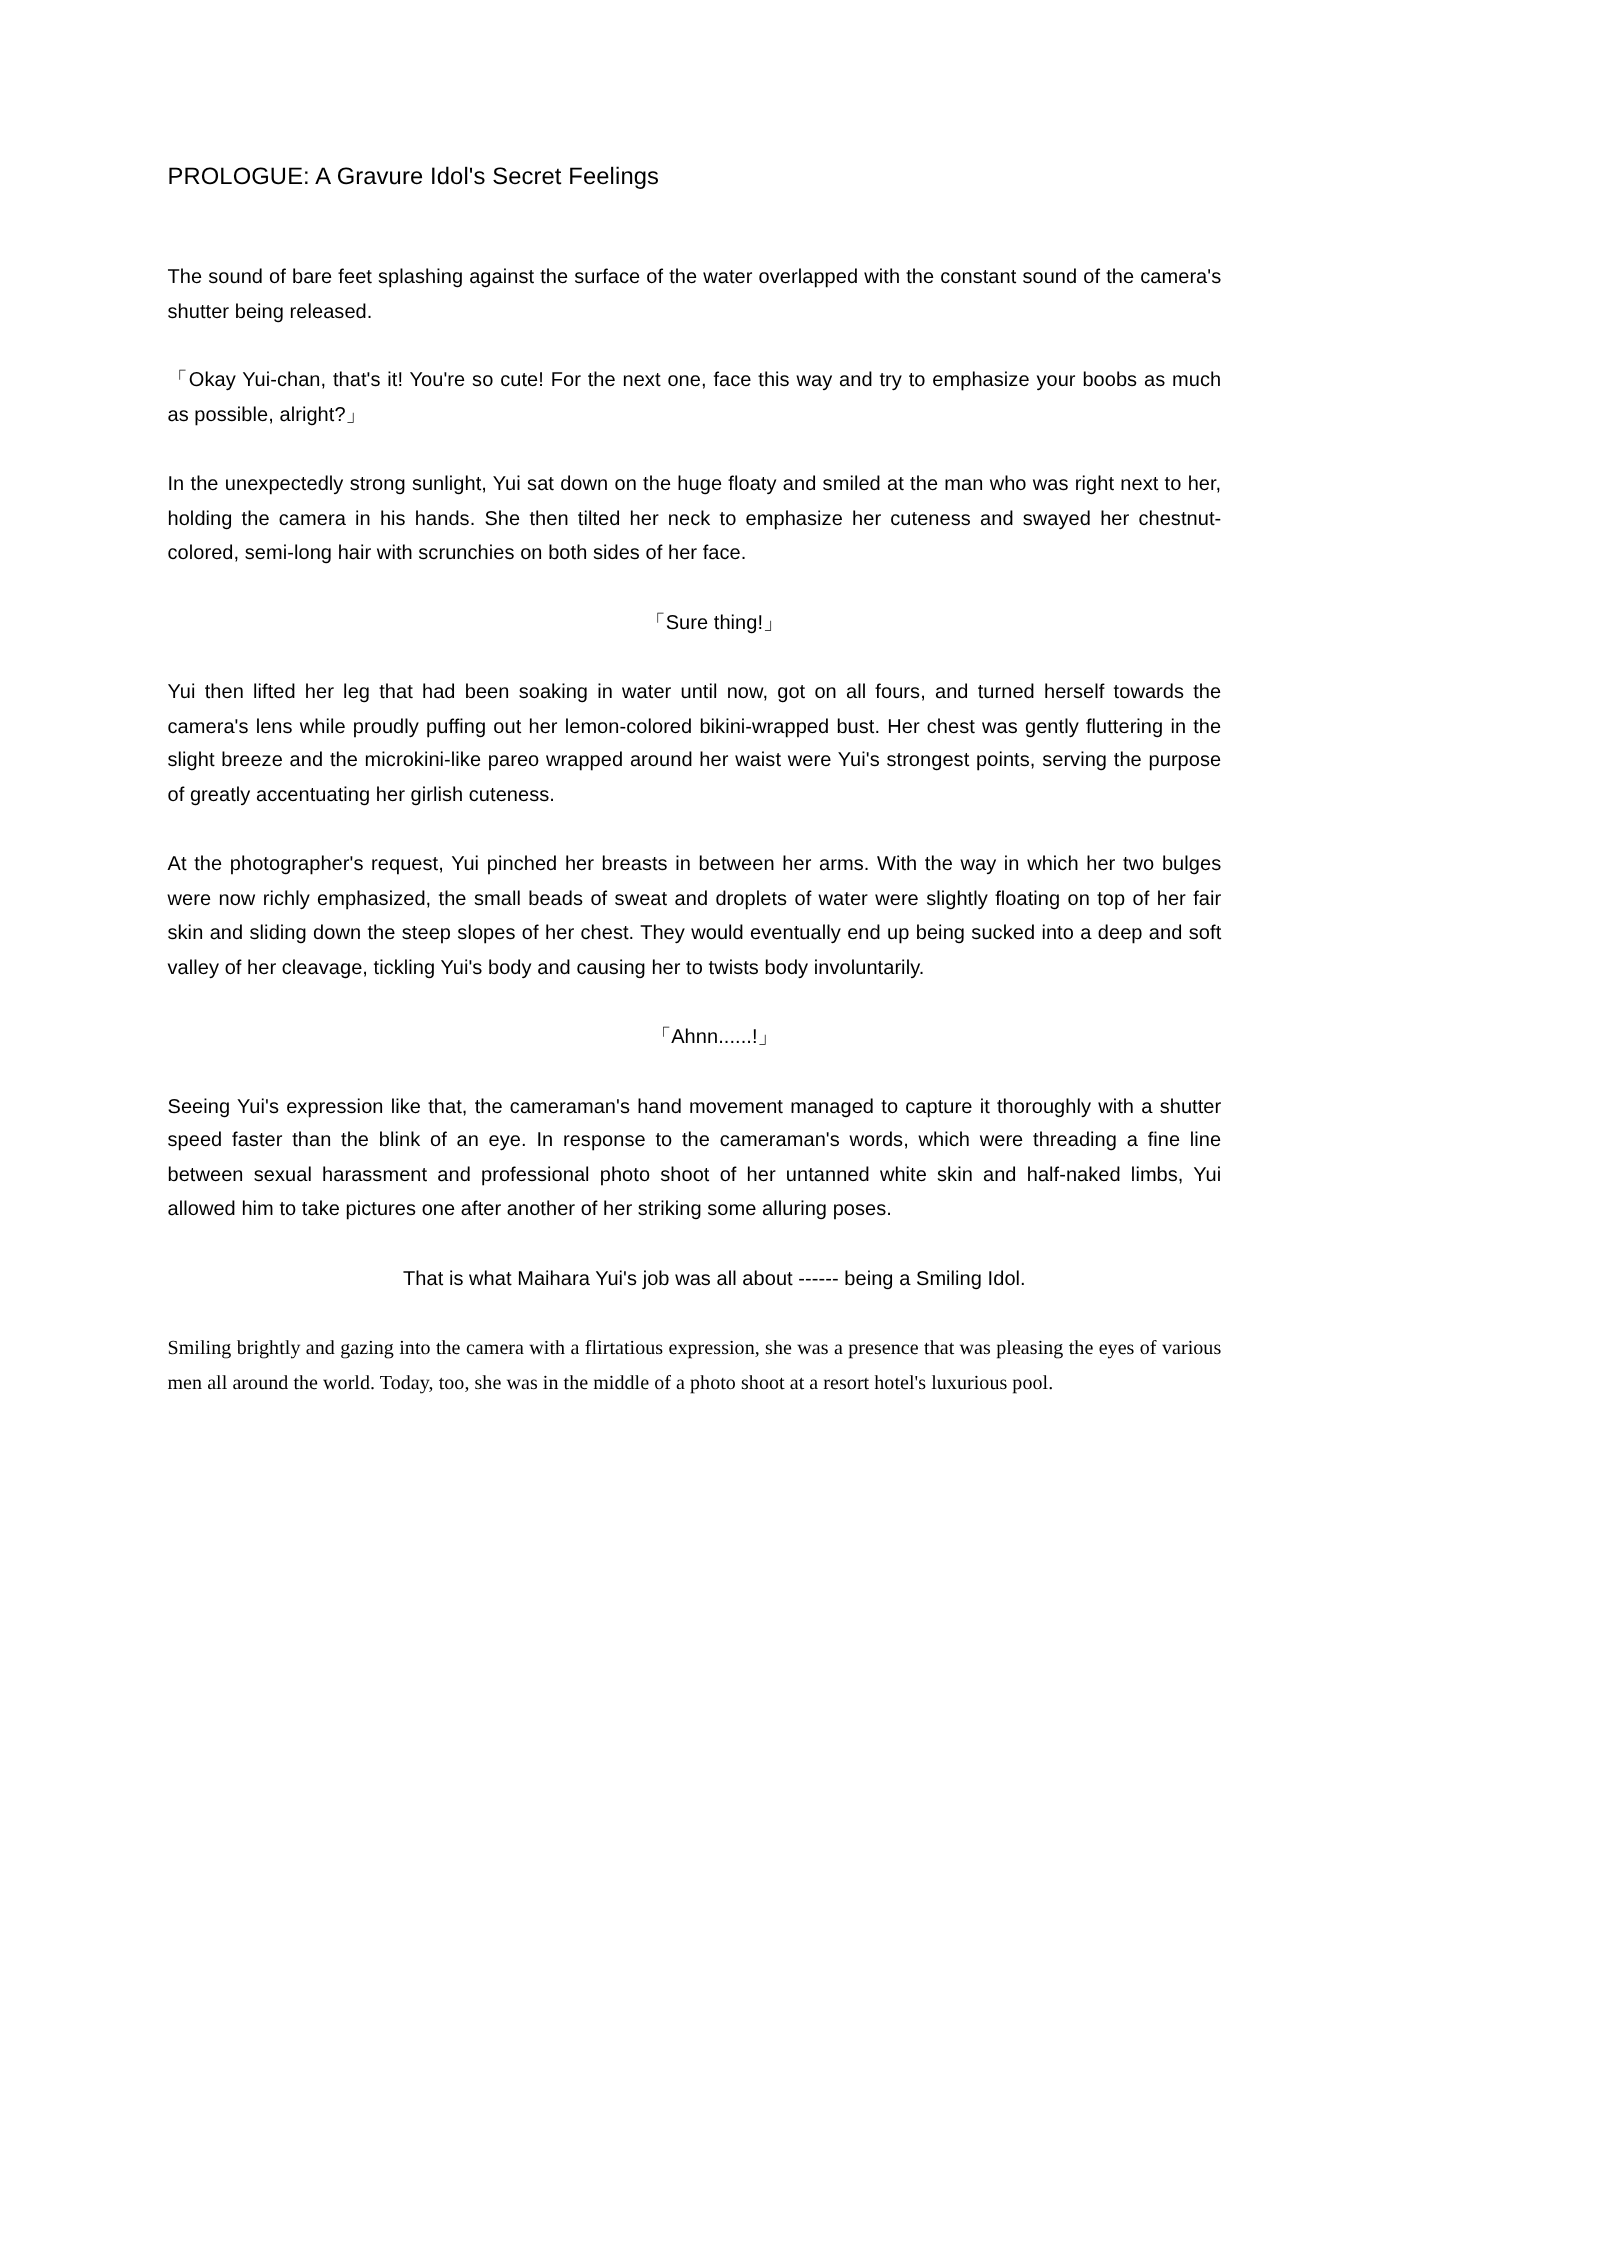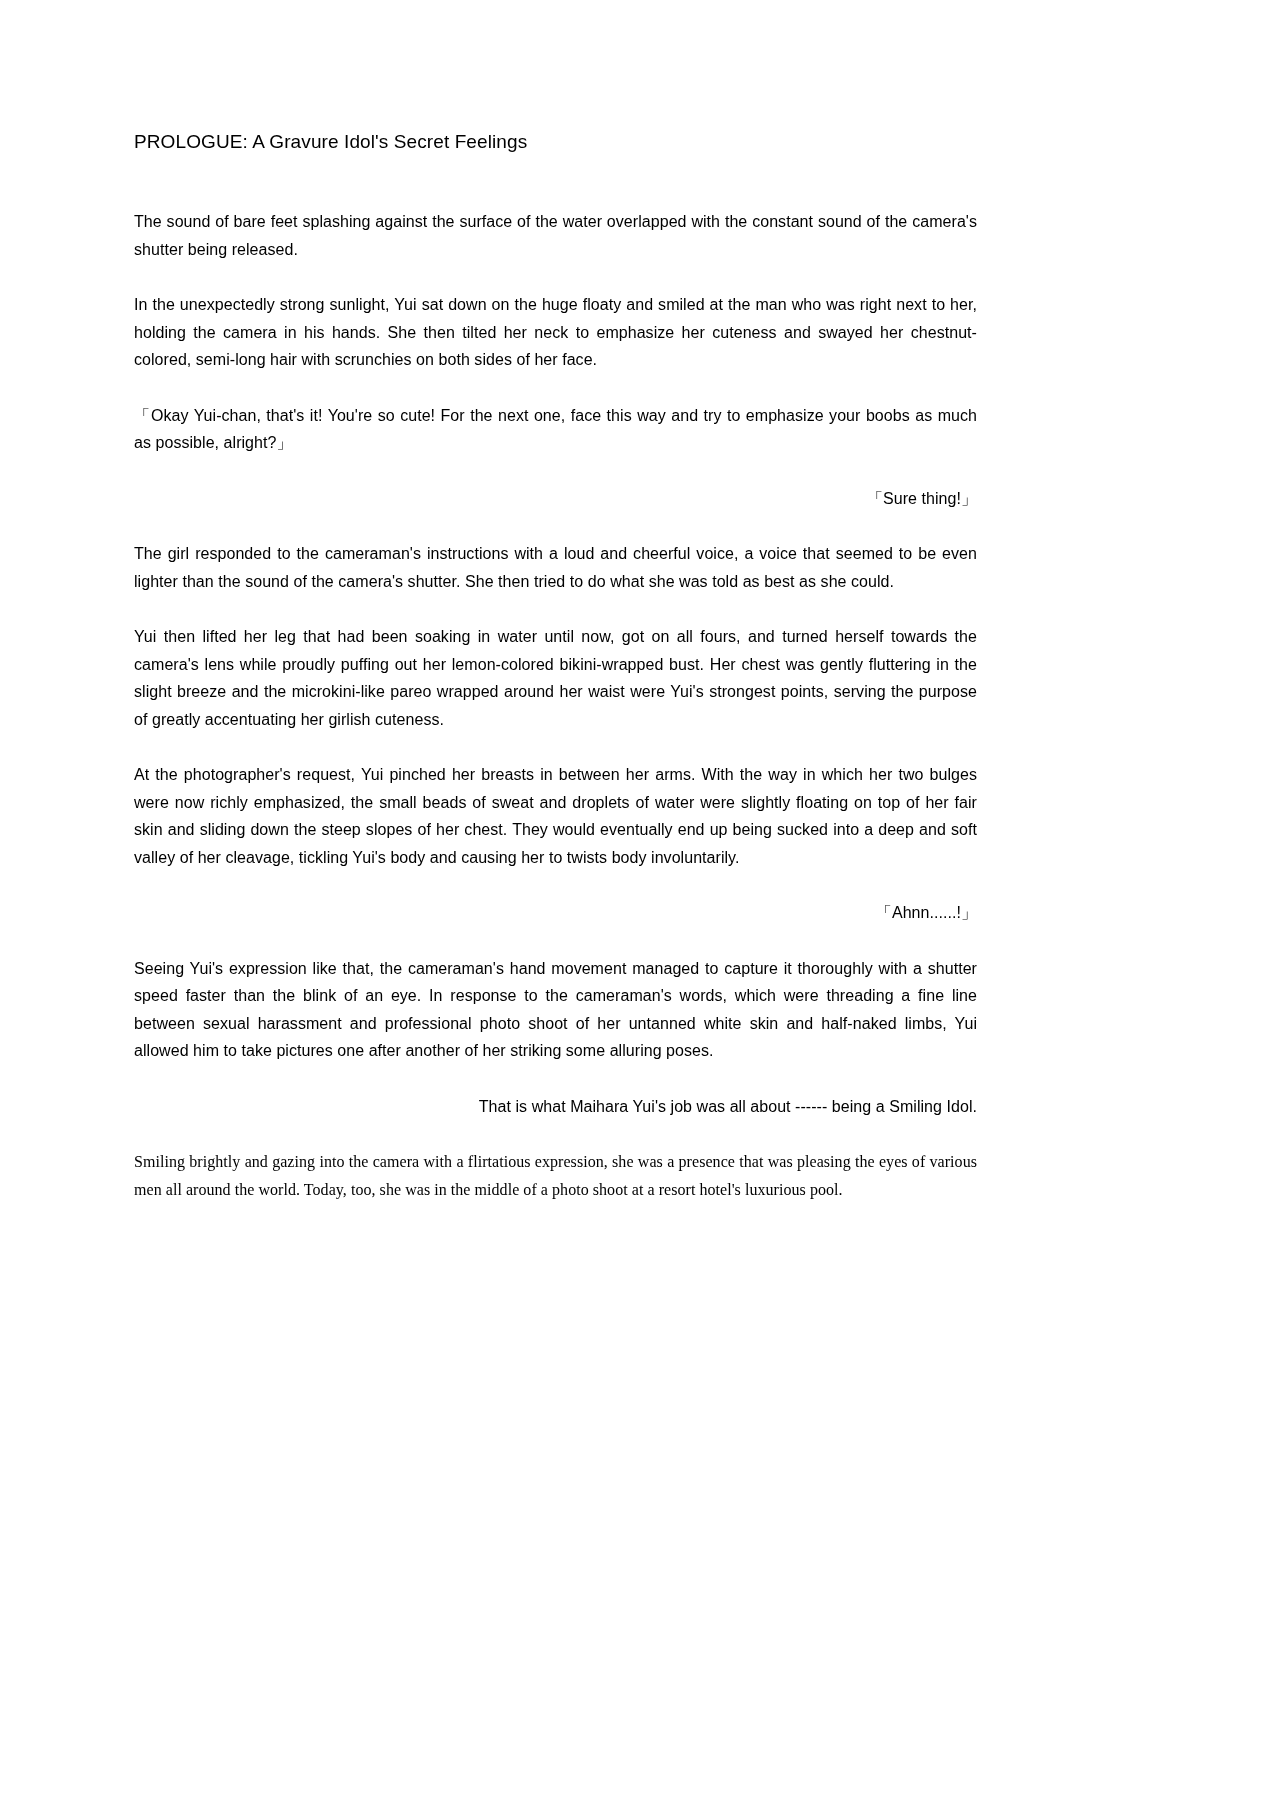--- a/index.html
+++ b/index.html
@@ -48,39 +48,38 @@
     margin: 0 0 28px 0;
     letter-spacing: 0.05px;
     color: #000;
   }
   p.para:last-child {
     margin-bottom: 0;
     font-family: Liberation Serif, serif;
   }
   
   p.short {
-    text-align: right;
+    text-align: center;
     margin-left: 32px;
   }
 </style>
 </head>
 <body>
 
 <div class="page">
   <div class="content">
 
     <div class="doc-title">PROLOGUE: A Gravure Idol's Secret Feelings</div>
 
     <div class="spacer-title"></div>
 
     <p class="para">The sound of bare feet splashing against the surface of the water overlapped with the constant sound of the camera's shutter being released.</p>
+    <p class="para">「Okay Yui-chan, that's it! You're so cute! For the next one, face this way and try to emphasize your boobs as much as possible, alright?」</p>
     <p class="para">In the unexpectedly strong sunlight, Yui sat down on the huge floaty and smiled at the man who was right next to her, holding the camera in his hands. She then tilted her neck to emphasize her cuteness and swayed her chestnut-colored, semi-long hair with scrunchies on both sides of her face.</p>
-    <p class="para">「Okay Yui-chan, that's it! You're so cute! For the next one, face this way and try to emphasize your boobs as much as possible, alright?」</p>
     <p class="para short">「Sure thing!」</p>
-    <p class="para">The girl responded to the cameraman's instructions with a loud and cheerful voice, a voice that seemed to be even lighter than the sound of the camera's shutter. She then tried to do what she was told as best as she could.</p>
     <p class="para">Yui then lifted her leg that had been soaking in water until now, got on all fours, and turned herself towards the camera's lens while proudly puffing out her lemon-colored bikini-wrapped bust. Her chest was gently fluttering in the slight breeze and the microkini-like pareo wrapped around her waist were Yui's strongest points, serving the purpose of greatly accentuating her girlish cuteness.</p>
     <p class="para">At the photographer's request, Yui pinched her breasts in between her arms. With the way in which her two bulges were now richly emphasized, the small beads of sweat and droplets of water were slightly floating on top of her fair skin and sliding down the steep slopes of her chest. They would eventually end up being sucked into a deep and soft valley of her cleavage, tickling Yui's body and causing her to twists body involuntarily.</p>
     <p class="para short">「Ahnn......!」</p>
     <p class="para">Seeing Yui's expression like that, the cameraman's hand movement managed to capture it thoroughly with a shutter speed faster than the blink of an eye. In response to the cameraman's words, which were threading a fine line between sexual harassment and professional photo shoot of her untanned white skin and half-naked limbs, Yui allowed him to take pictures one after another of her striking some alluring poses.</p>
     <p class="para short">That is what Maihara Yui's job was all about ------ being a Smiling Idol.</p>
     <p class="para">Smiling brightly and gazing into the camera with a flirtatious expression, she was a presence that was pleasing the eyes of various men all around the world. Today, too, she was in the middle of a photo shoot at a resort hotel's luxurious pool.</p>
 
   </div>
 </div>
 

